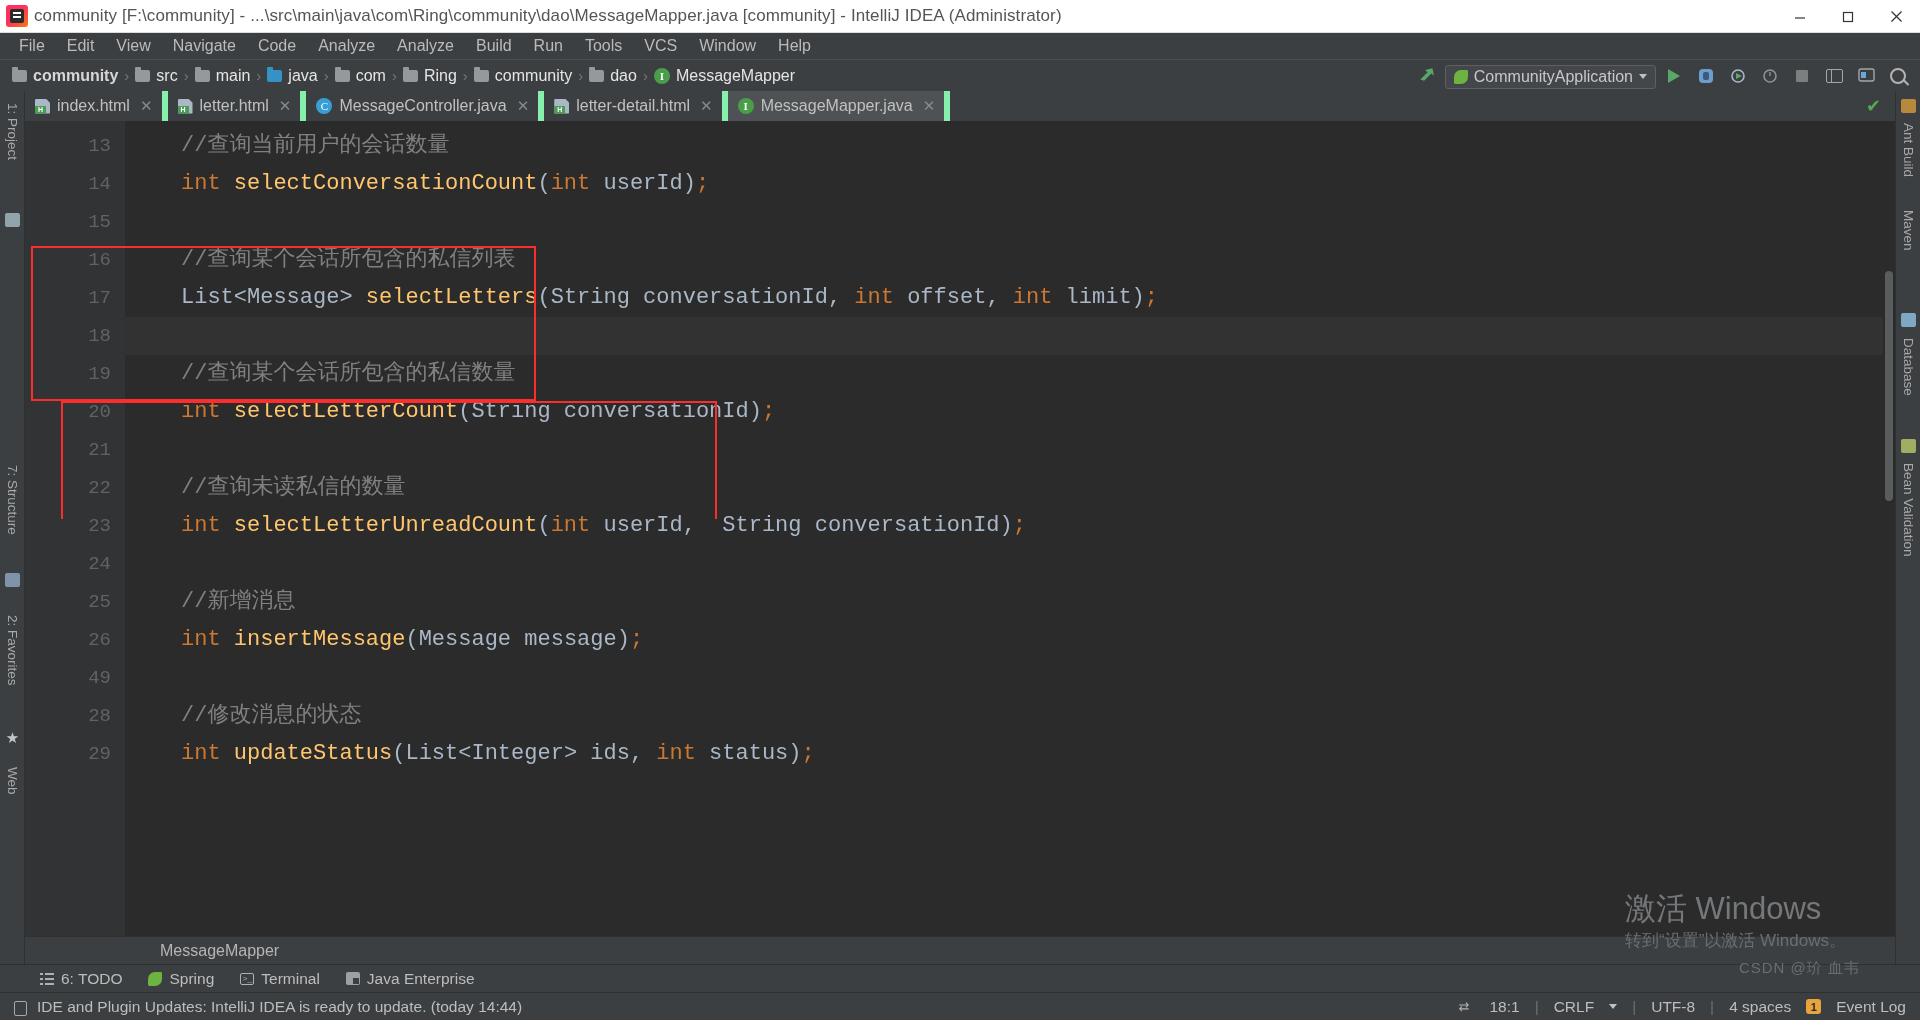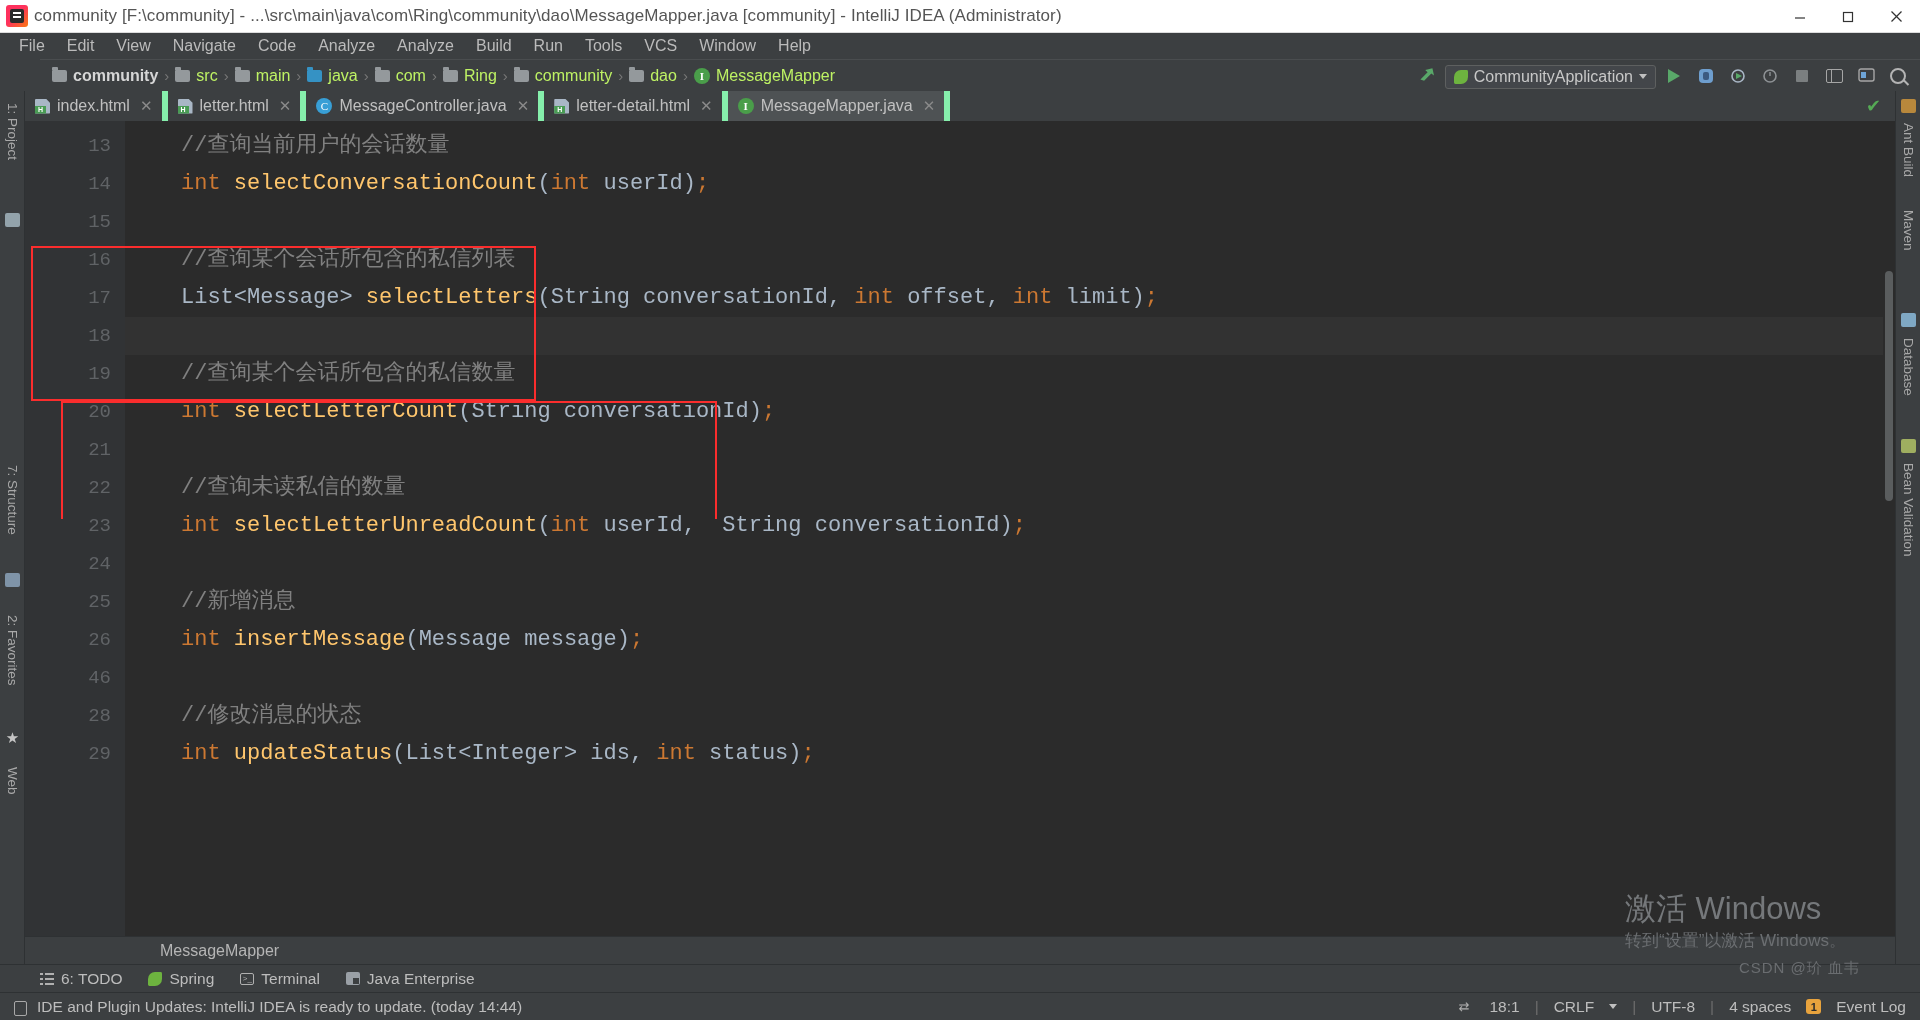--- a/index.html
+++ b/index.html
@@ -35,24 +35,24 @@
   .tb-btn{ width:48px; height:33px; display:flex; align-items:center; justify-content:center; color:#333; }
   .tb-btn svg{ display:block; }
 
   
   .menubar{ height:26px; background:#3c3f41; display:flex; align-items:center; padding-left:8px; gap:0px; }
   .menu-item{ padding:2px 11px; font-size:16px; color:#bbbbbb; white-space:nowrap; }
 
   
   .navbar{
     height:32px; background:#3c3f41; display:flex; align-items:center;
-    padding-left:8px; border-top:1px solid #4a4d4f; position:relative;margin-left:40px;
+    padding-left:8px; border-top:1px solid #4a4d4f; position:relative;
   }
   .crumb{ display:flex; align-items:center; gap:6px; padding:0 4px; white-space:nowrap; }
-  .crumb .lbl{ font-size:16px; color:#bef264; }
+  .crumb .lbl{ font-size:16px; color:#e5e5e5; }
   .crumb.bold .lbl{ font-weight:bold; color:#d6d6d6; }
   .crumb-sep{ color:#777; font-size:15px; padding:0 2px; }
   .folder{
     width:15px;height:12px;background:#94999c;border-radius:1px 2px 2px 2px;position:relative;flex:none;
   }
   .folder:before{content:"";position:absolute;top:-3px;left:0;width:6px;height:3px;background:#94999c;border-radius:1px 1px 0 0;}
   .folder.blue{ background:#3592c4; }
   .folder.blue:before{ background:#3592c4; }
   .iface-ico{
     width:16px;height:16px;border-radius:50%;background:#4a9e4a;color:#fff;flex:none;
@@ -406,21 +406,21 @@
           <div class="ln">17</div>
           <div class="ln">18</div>
           <div class="ln">19</div>
           <div class="ln">20</div>
           <div class="ln">21</div>
           <div class="ln">22</div>
           <div class="ln">23</div>
           <div class="ln">24</div>
           <div class="ln">25</div>
           <div class="ln">26</div>
-          <div class="ln">46</div>
+          <div class="ln">49</div>
           <div class="ln">28</div>
           <div class="ln">29</div>
         </div>
       <div class="codearea" id="codearea">
           <div class="cl"><span class="cmt">//查询当前用户的会话数量</span></div>
           <div class="cl"><span class="kw">int</span><span class="pun"> </span><span class="mth">selectConversationCount</span><span class="pun">(</span><span class="kw">int</span><span class="typ"> userId</span><span class="pun">)</span><span class="kw">;</span></div>
           <div class="cl">&nbsp;</div>
           <div class="cl"><span class="cmt">//查询某个会话所包含的私信列表</span></div>
           <div class="cl"><span class="typ">List&lt;Message&gt;</span><span class="pun"> </span><span class="mth">selectLetters</span><span class="pun">(</span><span class="typ">String conversationId</span><span class="pun">, </span><span class="kw">int</span><span class="typ"> offset</span><span class="pun">, </span><span class="kw">int</span><span class="typ"> limit</span><span class="pun">)</span><span class="kw">;</span></div>
           <div class="cl cur">&nbsp;</div>

